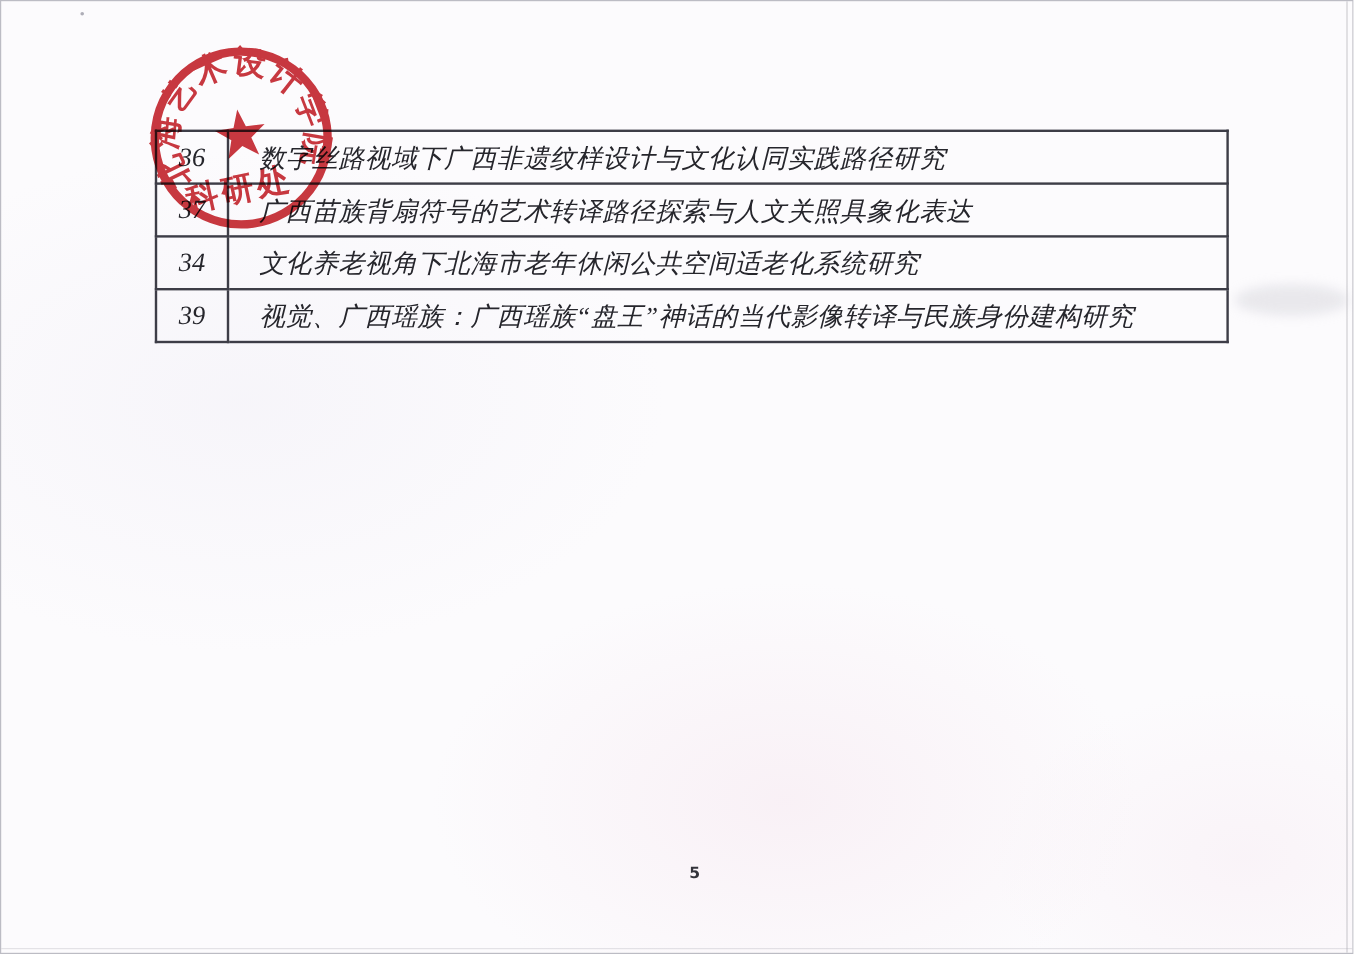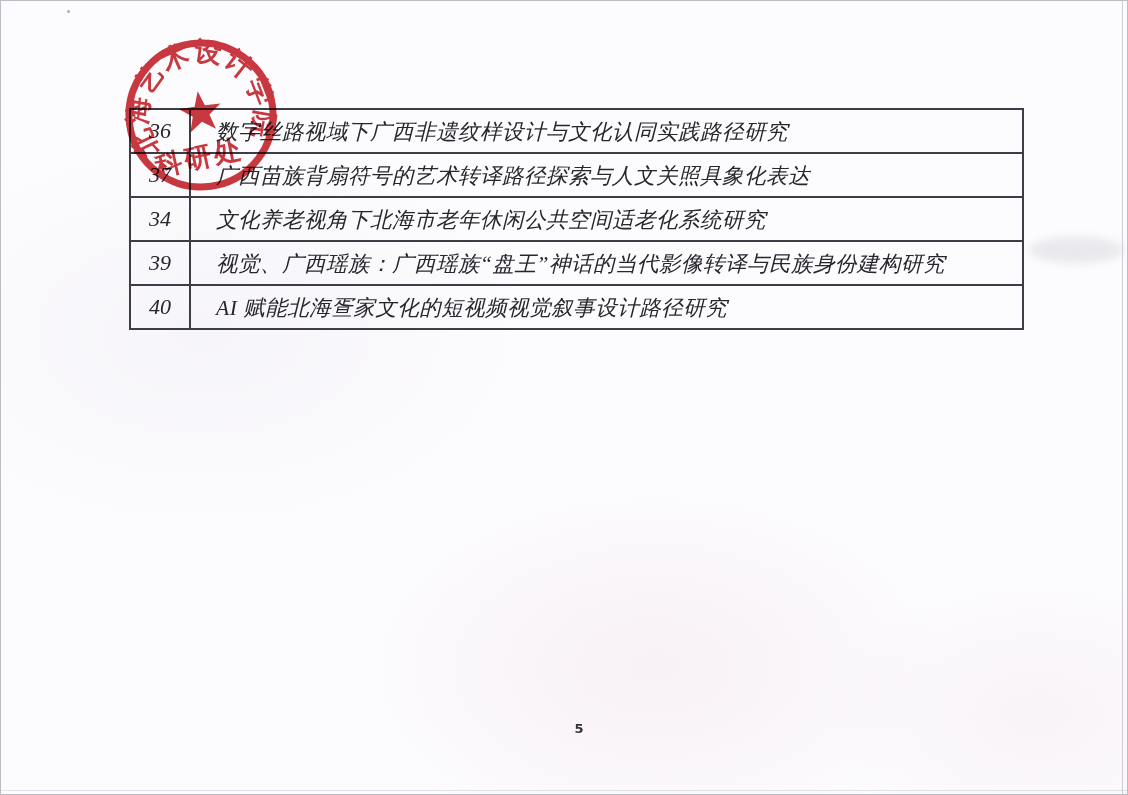--- a/index.html
+++ b/index.html
@@ -96,24 +96,20 @@
         <td class="title">广西苗族背扇符号的艺术转译路径探索与人文关照具象化表达</td>
       </tr>
       <tr>
         <td class="num">34</td>
         <td class="title">文化养老视角下北海市老年休闲公共空间适老化系统研究</td>
       </tr>
       <tr>
         <td class="num">39</td>
         <td class="title">视觉、广西瑶族：广西瑶族“盘王”神话的当代影像转译与民族身份建构研究</td>
       </tr>
-      <tr>
-        <td class="num">40</td>
-        <td class="title">AI 赋能北海疍家文化的短视频视觉叙事设计路径研究</td>
-      </tr>
     </tbody>
   </table>
 
   <svg class="stamp" viewBox="0 0 200 200" aria-hidden="true">
     <g transform="rotate(-8 100 100)">
       <circle cx="100" cy="100" r="72" fill="none" stroke="#c5232b" stroke-width="7"></circle>
       <path id="sealArcPath" d="M 55.8 131 A 54 54 0 1 1 144.2 131" fill="none"></path>
       <text font-size="27" font-weight="bold" fill="#c5232b" text-anchor="middle" letter-spacing="2">
         <textPath href="#sealArcPath" startOffset="50%">北海艺术设计学院</textPath>
       </text>

